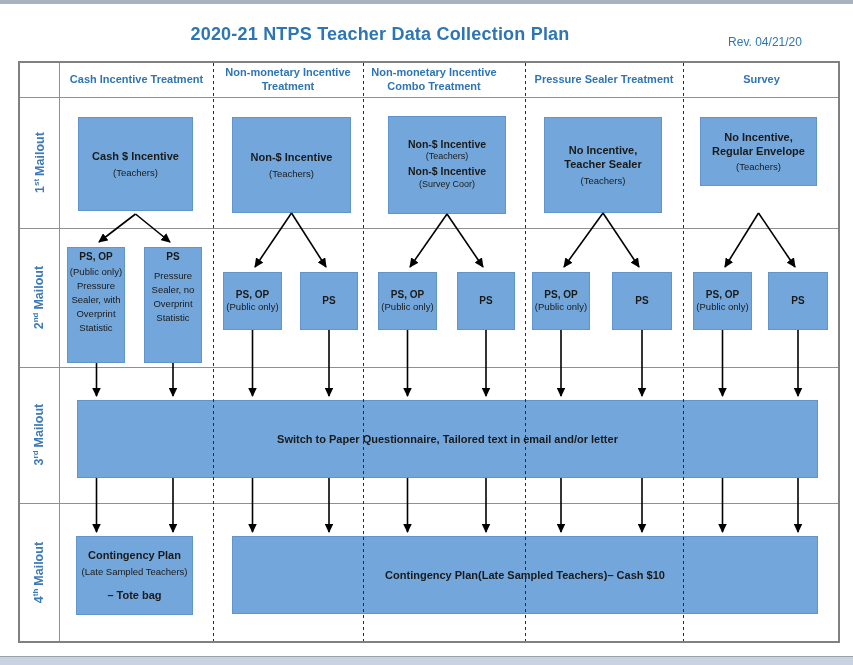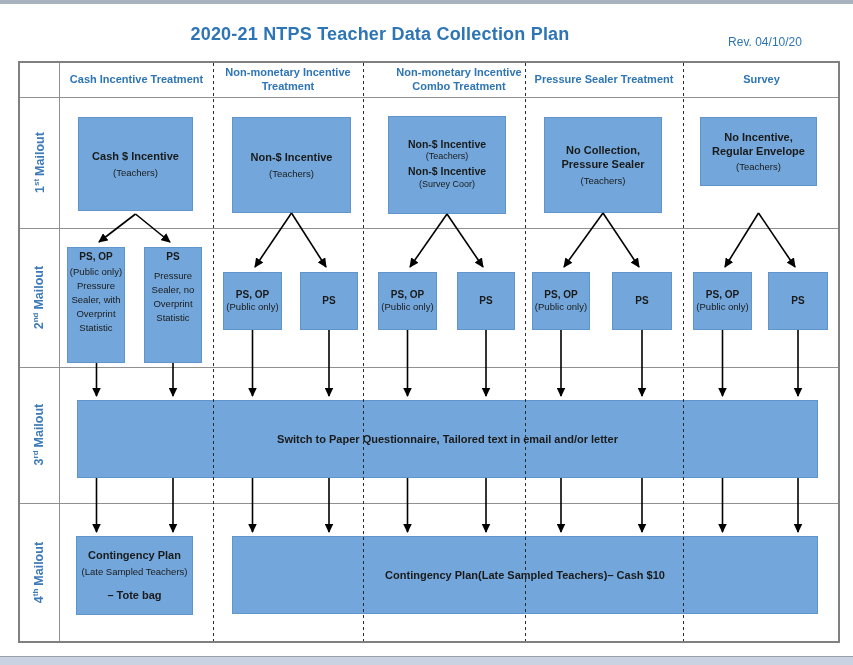--- a/index.html
+++ b/index.html
@@ -56,36 +56,36 @@
   svg.arrows line { stroke:#000; stroke-width:1.6; }
 </style>
 </head>
 <body>
 
 <div id="root">
 
   <div class="abs top-strip"></div>
 
   <div class="abs title">2020-21 NTPS Teacher Data Collection Plan</div>
-  <div class="abs revision">Rev. 04/10/20</div>
+  <div class="abs revision">Rev. 04/21/20</div>
 
   <div class="abs table-border"></div>
   <div class="abs vline-label"></div>
   <div class="abs hline" style="top:97px"></div>
   <div class="abs hline" style="top:228px"></div>
   <div class="abs hline" style="top:367px"></div>
   <div class="abs hline" style="top:503px"></div>
   <div class="abs vdash" style="left:213px"></div>
   <div class="abs vdash" style="left:363px"></div>
   <div class="abs vdash" style="left:525px"></div>
   <div class="abs vdash" style="left:683px"></div>
 
   <div class="abs hcell" style="left:60px;width:153px">Cash Incentive Treatment</div>
   <div class="abs hcell" style="left:213px;width:150px">Non-monetary Incentive Treatment</div>
-  <div class="abs hcell" style="left:378px;width:162px">Non-monetary Incentive Combo Treatment</div>
+  <div class="abs hcell" style="left:353px;width:162px">Non-monetary Incentive Combo Treatment</div>
   <div class="abs hcell" style="left:525px;width:158px">Pressure Sealer Treatment</div>
   <div class="abs hcell" style="left:683px;width:157px">Survey</div>
 
   <div class="abs rlabel" style="top:97px;height:131px">
     <span class="rot"><span>1</span><sup>st</sup><span class="ml3">Mailout</span></span>
   </div>
   <div class="abs rlabel" style="top:228px;height:139px">
     <span class="rot"><span>2</span><sup>nd</sup><span class="ml3">Mailout</span></span>
   </div>
   <div class="abs rlabel" style="top:367px;height:136px">
@@ -103,21 +103,21 @@
     <div class="b-title">Non-$ Incentive</div>
     <div class="b-sub">(Teachers)</div>
   </div>
   <div class="abs box" style="left:388px;top:116px;width:118px;height:98px">
     <div class="c-title">Non-$ Incentive</div>
     <div class="c-sub">(Teachers)</div>
     <div class="c-title">Non-$ Incentive</div>
     <div class="c-sub">(Survey Coor)</div>
   </div>
   <div class="abs box" style="left:544px;top:117px;width:118px;height:96px;padding:0 10px">
-    <div class="b-title">No Collection, Pressure Sealer</div>
+    <div class="b-title">No Incentive, Teacher Sealer</div>
     <div class="b-sub">(Teachers)</div>
   </div>
   <div class="abs box" style="left:700px;top:117px;width:117px;height:69px;padding:0 8px">
     <div class="b-title">No Incentive, Regular Envelope</div>
     <div class="b-sub">(Teachers)</div>
   </div>
 
   <div class="abs box tallbox" style="left:67px;top:247px;width:58px;height:116px">
     <div class="tb-title">PS, OP</div>
     <div>(Public only)</div>

